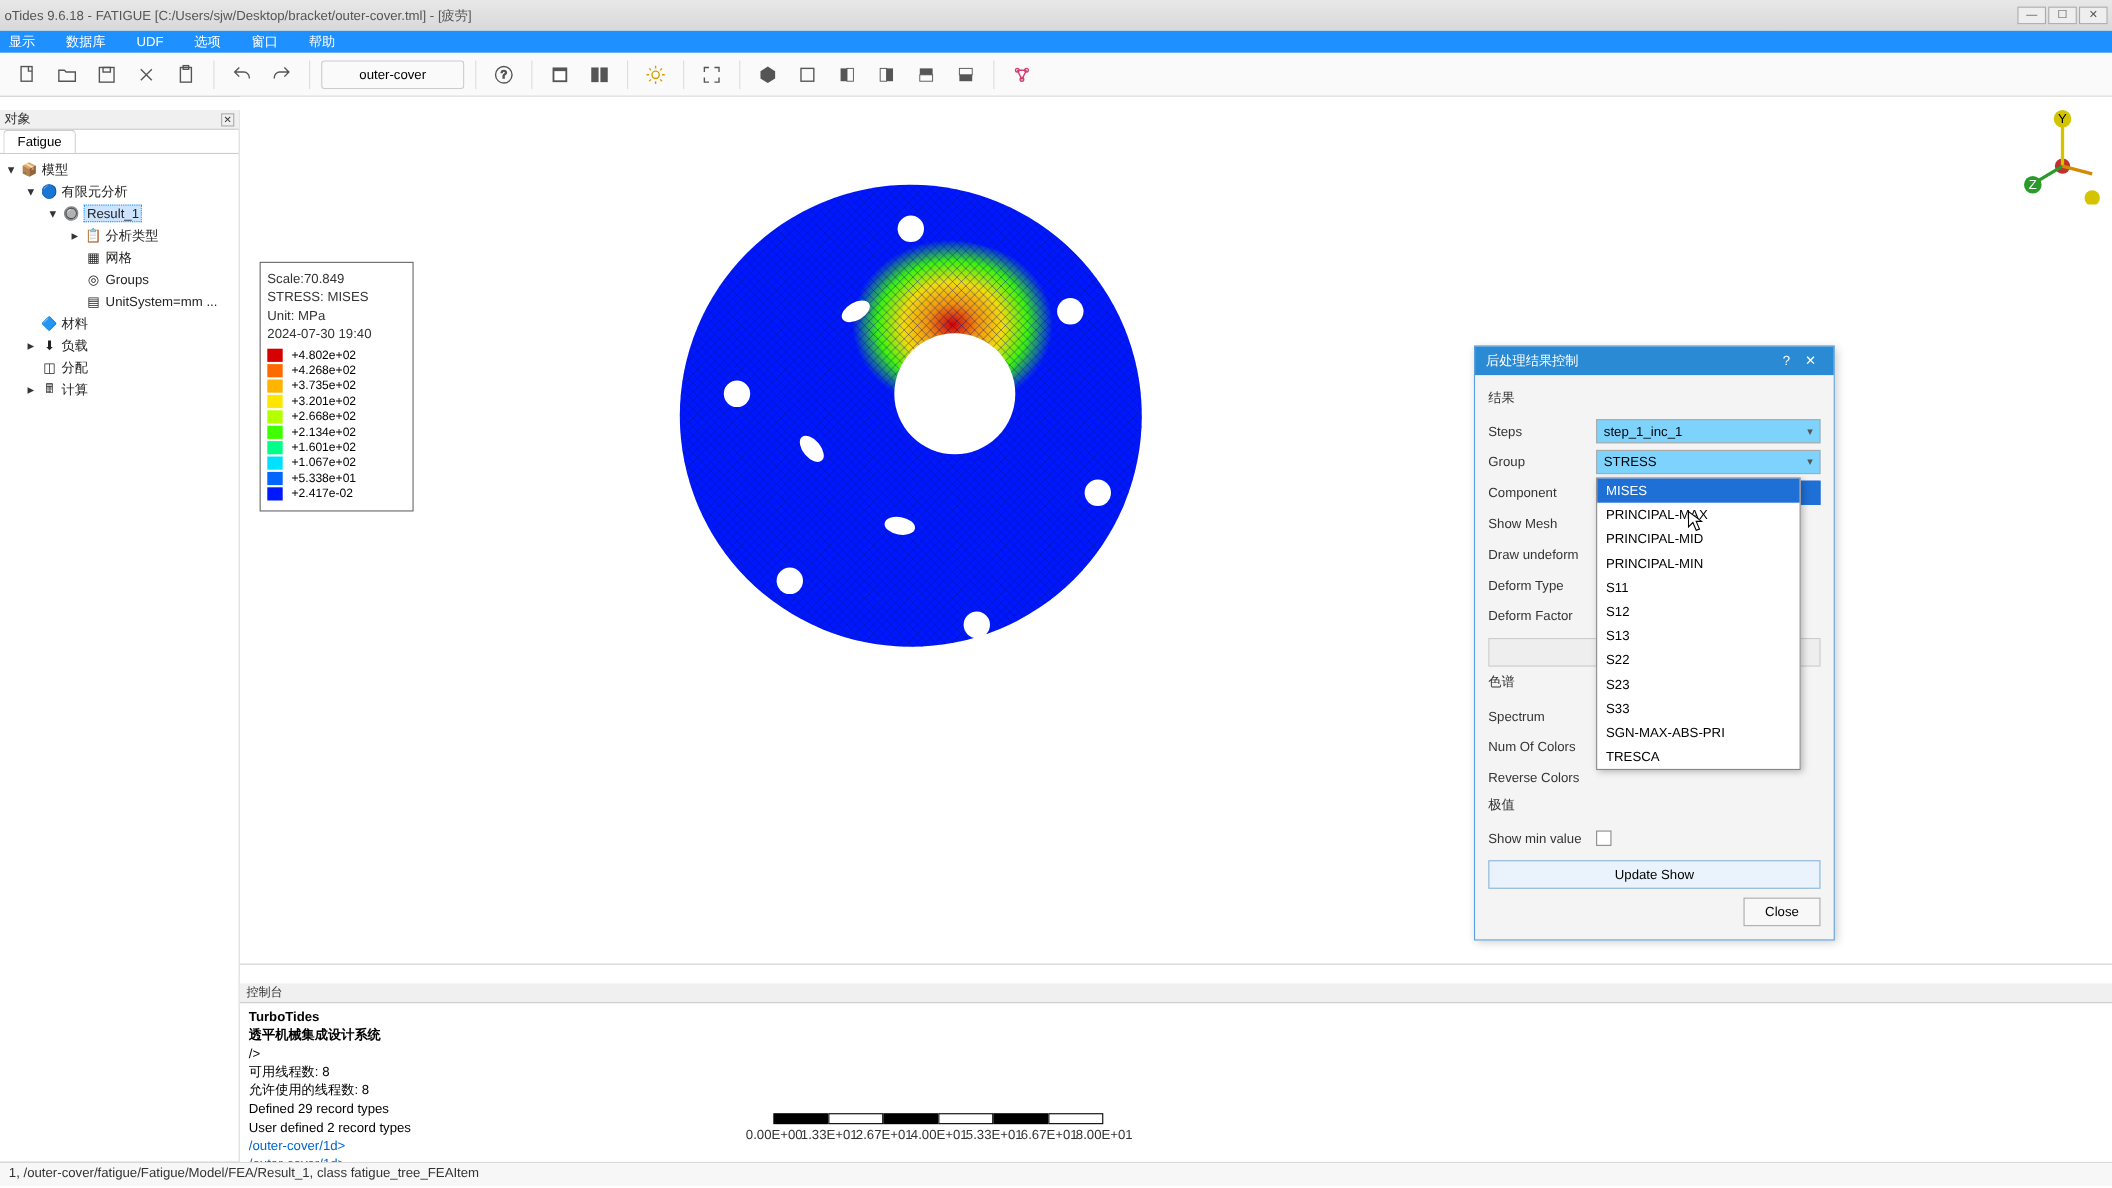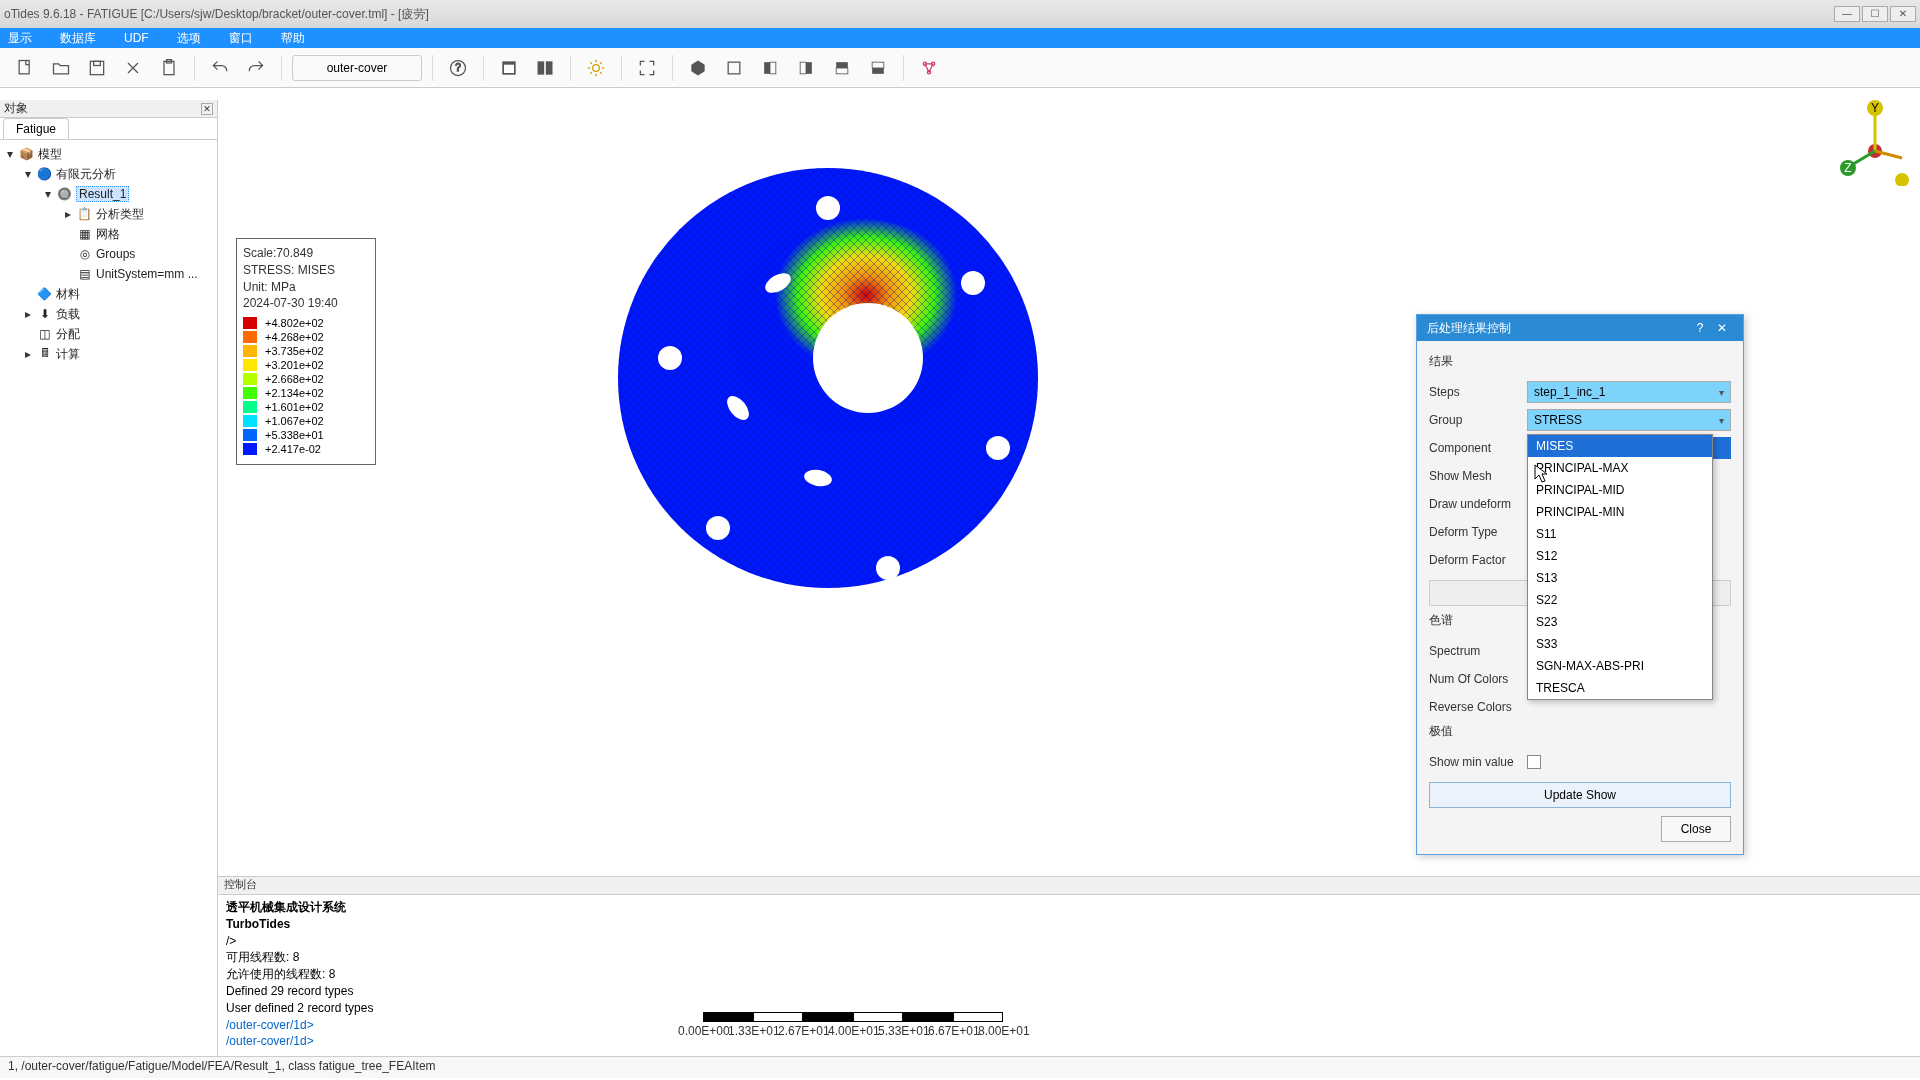--- a/index.html
+++ b/index.html
@@ -44,29 +44,29 @@
 
 .scalebar { position: absolute; left: 460px; bottom: 18px; display: flex; flex-direction: column; align-items: center; }
 .scalebar .bar { display: flex; }
 .scalebar .bar div { width: 50px; height: 10px; }
 .scalebar .ticks { display: flex; gap: 0; font-size: 10px; color: #333; margin-top: 2px; }
 .scalebar .ticks span { width: 50px; text-align: left; }
 
 .axis-widget { position: absolute; right: 10px; top: 8px; width: 70px; height: 90px; }
 
 .console { height: 180px; border-top: 1px solid #ccc; display: flex; flex-direction: column; }
-.console-head { height: 18px; background: #f0f0f0; border-bottom: 1px solid #ccc; padding: 0 6px; font-size: 11px; color: #333; }
+.console-head { height: 18px; background: #f0f0f0; border-bottom: 1px solid #ccc; padding: 0 6px; font-size: 11px; color: #333; margin-top: 17px; }
 .console-body { flex: 1; padding: 4px 8px; font-family: "SimSun", monospace; font-size: 12px; line-height: 1.4; overflow: auto; }
 .console-body .link { color: #0066cc; }
 .console-body .bold { font-weight: bold; }
 
 .status { height: 22px; border-top: 1px solid #ccc; padding: 2px 8px; color: #333; background: #f7f7f7; }
 
 
-.dialog { position: absolute; left: 1198px; top: 226px; width: 328px; background: #f4f4f4; border: 1px solid #5aa0e0; box-shadow: 2px 2px 8px rgba(0,0,0,.2); }
+.dialog { position: absolute; left: 1122px; top: 226px; width: 328px; background: #f4f4f4; border: 1px solid #5aa0e0; box-shadow: 2px 2px 8px rgba(0,0,0,.2); }
 .dlg-title { height: 26px; background: #2a8ad4; color: #fff; display: flex; align-items: center; padding: 0 10px; }
 .dlg-title .spacer { flex: 1; }
 .dlg-title .dbtn { width: 22px; text-align: center; cursor: default; }
 .dlg-body { padding: 10px 12px 12px 12px; }
 .dlg-section { font-size: 12px; color: #333; margin: 2px 0 8px 0; }
 .dlg-row { display: flex; align-items: center; height: 28px; }
 .dlg-row label { width: 98px; color: #333; }
 .dlg-row .combo { flex: 1; height: 22px; border: 1px solid #aaa; background: #7dd3fc; display: flex; align-items: center; padding: 0 6px; position: relative; }
 .dlg-row .combo .caret { margin-left: auto; font-size: 10px; color: #555; }
 .dlg-row .chk { width: 14px; height: 14px; border: 1px solid #888; background: #fff; }
@@ -410,22 +410,22 @@
           <text x="8" y="76" text-anchor="middle" font-size="10" fill="#fff">Z</text>
         <line x1="35" y1="55" x2="62" y2="62" stroke="#d48a00" stroke-width="3"></line>
         <circle cx="62" cy="84" r="7" fill="#d4c400"></circle>
       </svg>
 
     </div>
 
     <div class="console" style="position:absolute;left:0;right:0;bottom:0;">
       <div class="console-head">控制台</div>
       <div class="console-body" id="console-body">
+          <div class="bold">TurboTides</div>
           <div class="bold">透平机械集成设计系统</div>
-          <div class="bold">TurboTides</div>
           <div class="">/&gt;</div>
           <div class="">可用线程数: 8</div>
           <div class="">允许使用的线程数: 8</div>
           <div class="">Defined 29 record types</div>
           <div class="">User defined 2 record types</div>
           <div class="link">/outer-cover/1d&gt;</div>
           <div class="link">/outer-cover/1d&gt;</div>
         </div>
     </div>
 

